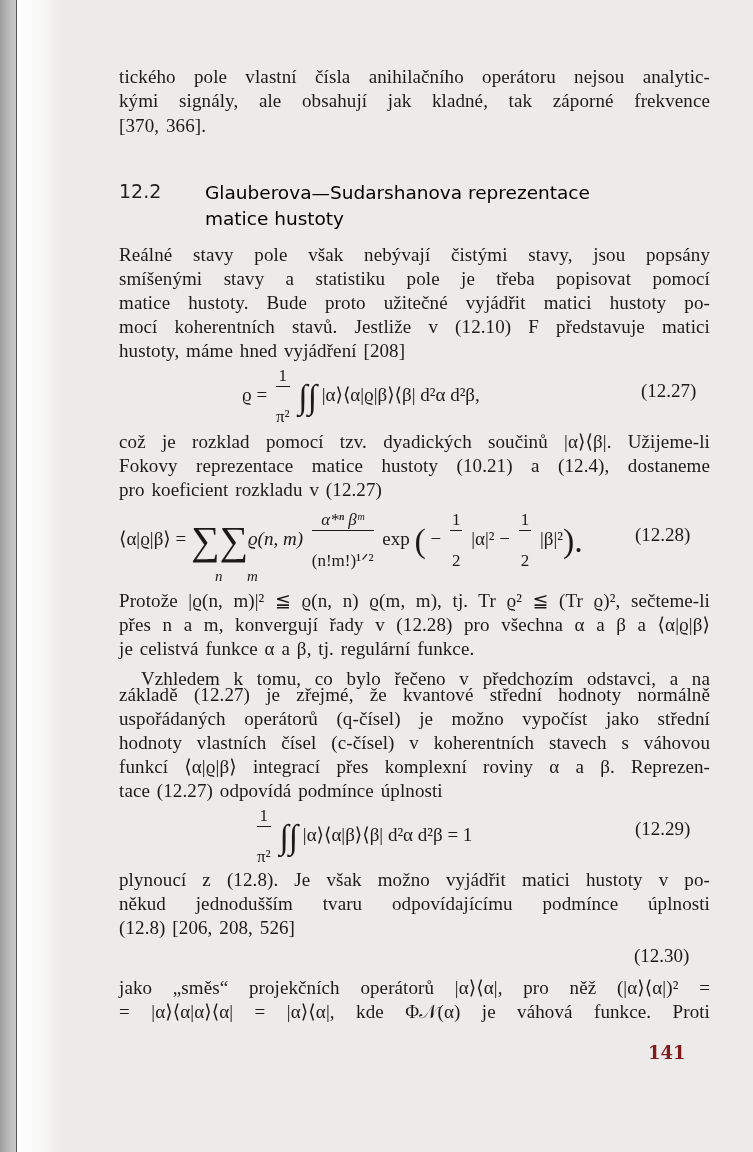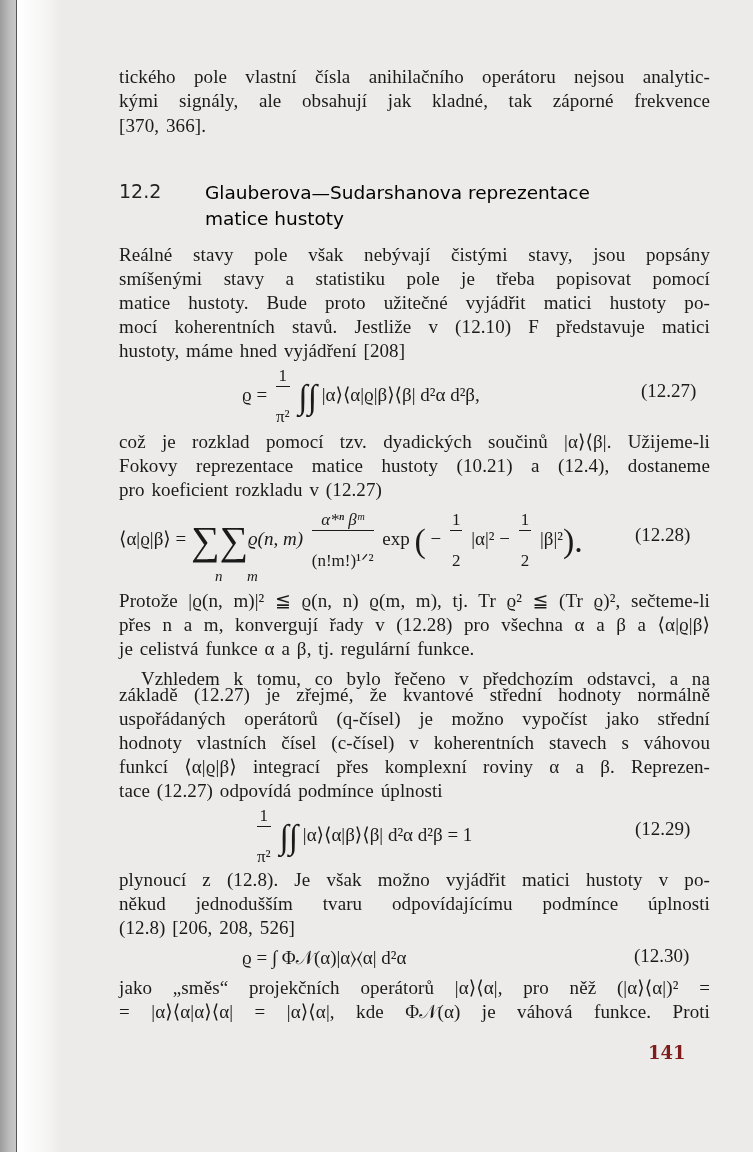--- a/index.html
+++ b/index.html
@@ -139,20 +139,19 @@
     </span>
     <span class="integral">∫∫</span>
     <span>|α⟩⟨α|β⟩⟨β| d²α d²β = 1</span>
   </div>
   <div class="eqnum" style="left:635px; top:818px;">(12.29)</div>
 
   <div class="line just" style="top:869px;">plynoucí z (12.8). Je však možno vyjádřit matici hustoty v po-</div>
   <div class="line just" style="top:893px;">někud jednodušším tvaru odpovídajícímu podmínce úplnosti</div>
   <div class="line" style="top:917px;">(12.8) [206, 208, 526]</div>
 
-  <div class="eq" style="left:242px; top:947px;">ϱ = ∫ Φ𝒩(α)|α⟩⟨α| d²α</div>
   <div class="eqnum" style="left:634px; top:945px;">(12.30)</div>
 
   <div class="line just" style="top:977px;">jako „směs“ projekčních operátorů |α⟩⟨α|, pro něž (|α⟩⟨α|)² =</div>
   <div class="line just" style="top:1001px;">= |α⟩⟨α|α⟩⟨α| = |α⟩⟨α|, kde Φ𝒩(α) je váhová funkce. Proti</div>
 
   <div class="page-number">141</div>
 </div>
 
 </body></html>

